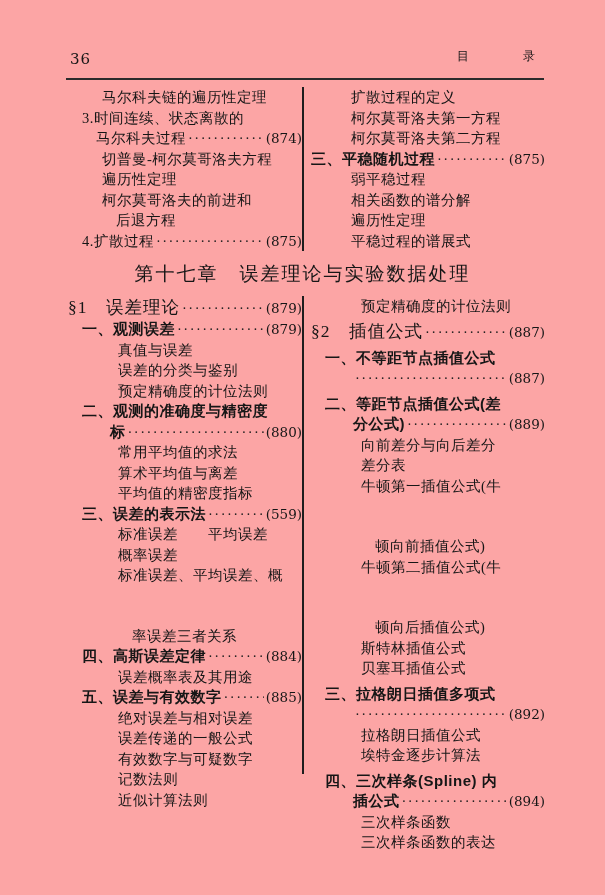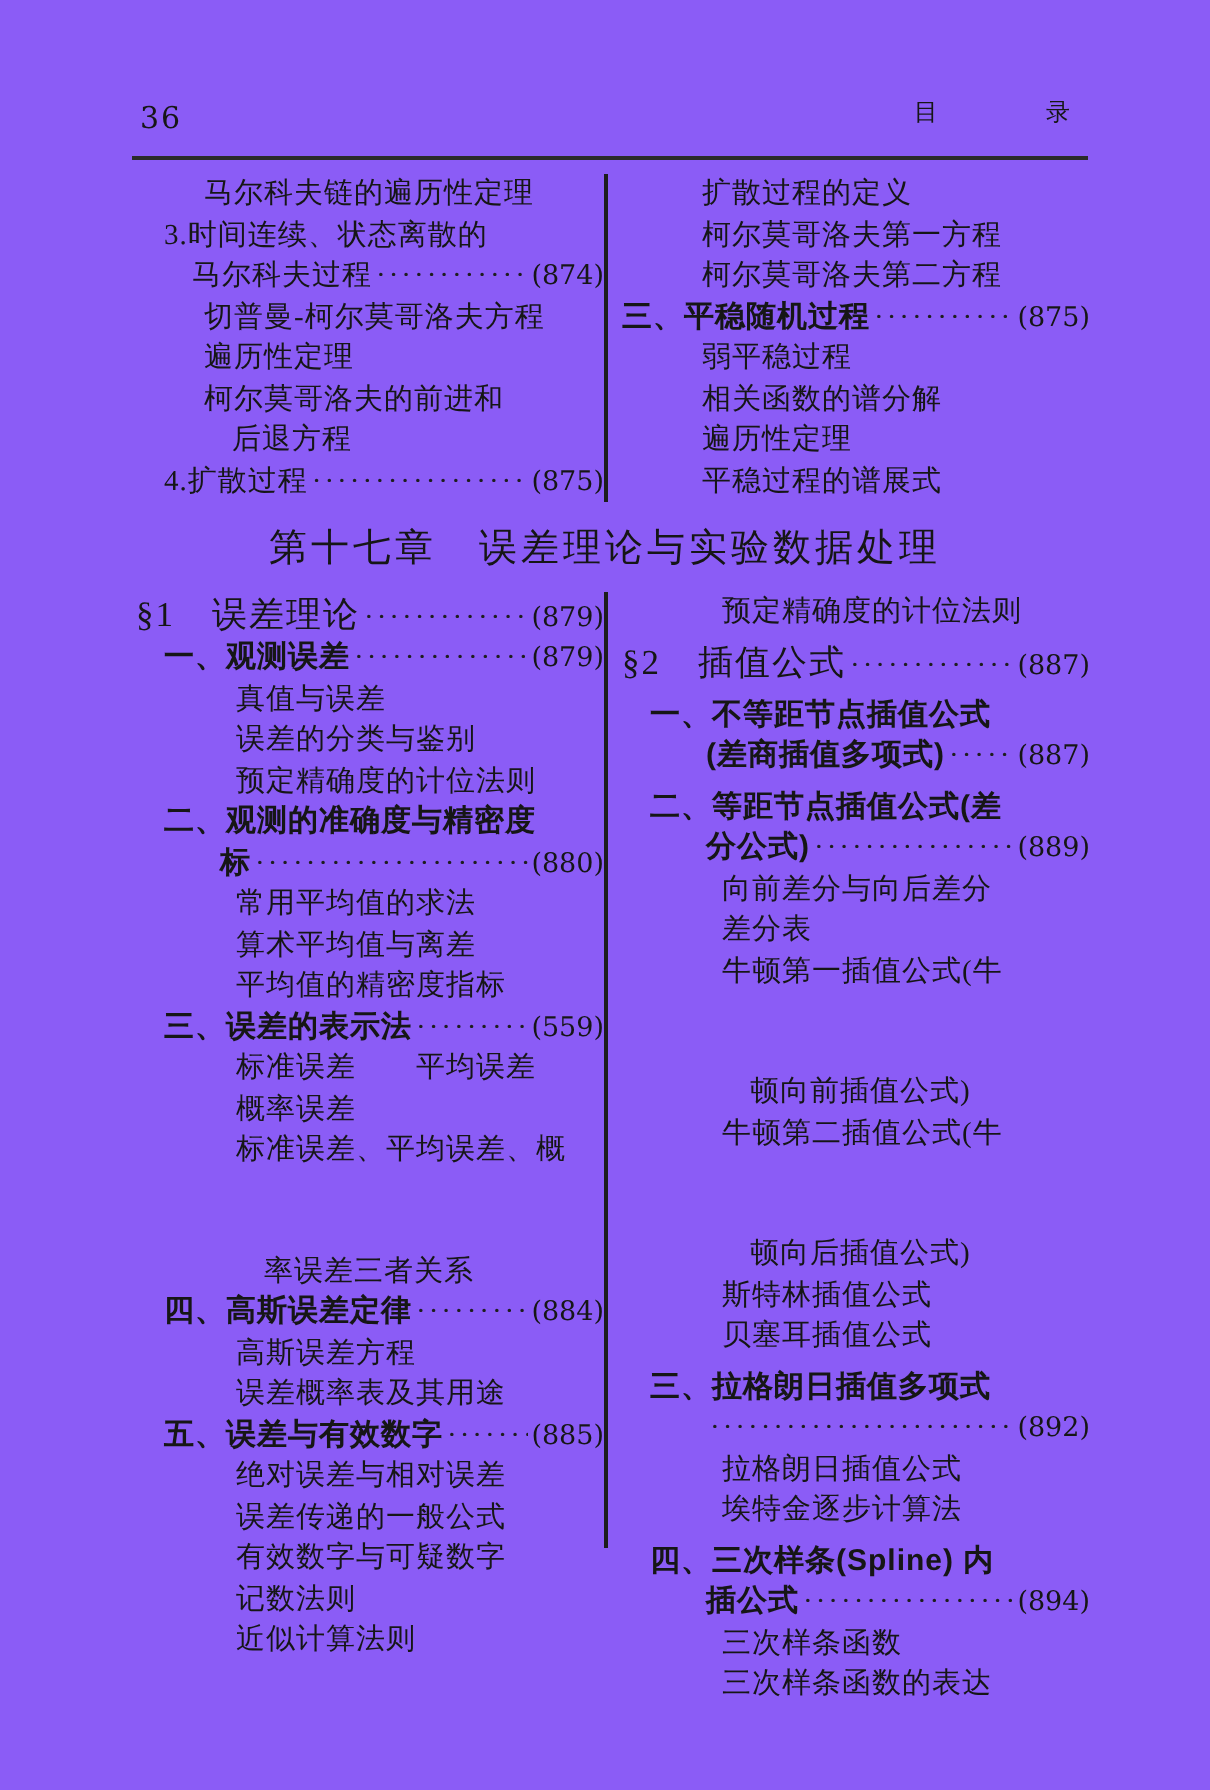--- a/index.html
+++ b/index.html
@@ -1,20 +1,20 @@
 <!DOCTYPE html>
 <html><head>
 <meta charset="utf-8">
 <style>
   html,body { margin:0; padding:0; background:#e8e8e6; }
   .page {
     position:relative;
     width:605px; height:895px;
     margin:0 auto;
-    background:#8b5cf6;
+    background:#fca5a5;
     color:#161616;
     font-family:"Liberation Serif","DejaVu Serif",serif;
     overflow:hidden;
   }
   
   .hdr { position:absolute; top:44px; left:68px; right:60px; height:28px; }
   .pagenum { position:absolute; left:2px; top:6px; font-size:15px; letter-spacing:1px; font-family:"DejaVu Serif",serif; }
   .hdr-title { position:absolute; left:0; right:0; top:4px; text-align:right; font-size:12px; letter-spacing:10px; }
   .hdr-rule { position:absolute; top:78px; left:66px; width:478px; height:2px; background:#2b2b2b; }
 
@@ -201,23 +201,20 @@
         </div>
         <div class="line l2c">
           <span class="t">率误差三者关系</span>
         </div>
         <div class="line b1">
           <span class="t">四、高斯误差定律</span>
           <span class="leader"></span>
           <span class="pg">(884)</span>
         </div>
         <div class="line l2">
-          <span class="t">高斯误差方程</span>
-        </div>
-        <div class="line l2">
           <span class="t">误差概率表及其用途</span>
         </div>
         <div class="line b1">
           <span class="t">五、误差与有效数字</span>
           <span class="leader"></span>
           <span class="pg">(885)</span>
         </div>
         <div class="line l2">
           <span class="t">绝对误差与相对误差</span>
         </div>
@@ -241,21 +238,20 @@
         </div>
         <div class="line sec">
           <span class="t">§2　插值公式</span>
           <span class="leader"></span>
           <span class="pg">(887)</span>
         </div>
         <div class="line b1">
           <span class="t">一、不等距节点插值公式</span>
         </div>
         <div class="line b1c">
-          <span class="t">(差商插值多项式)</span>
           <span class="leader"></span>
           <span class="pg">(887)</span>
         </div>
         <div class="line b1">
           <span class="t">二、等距节点插值公式(差</span>
         </div>
         <div class="line b1c">
           <span class="t">分公式)</span>
           <span class="leader"></span>
           <span class="pg">(889)</span>

